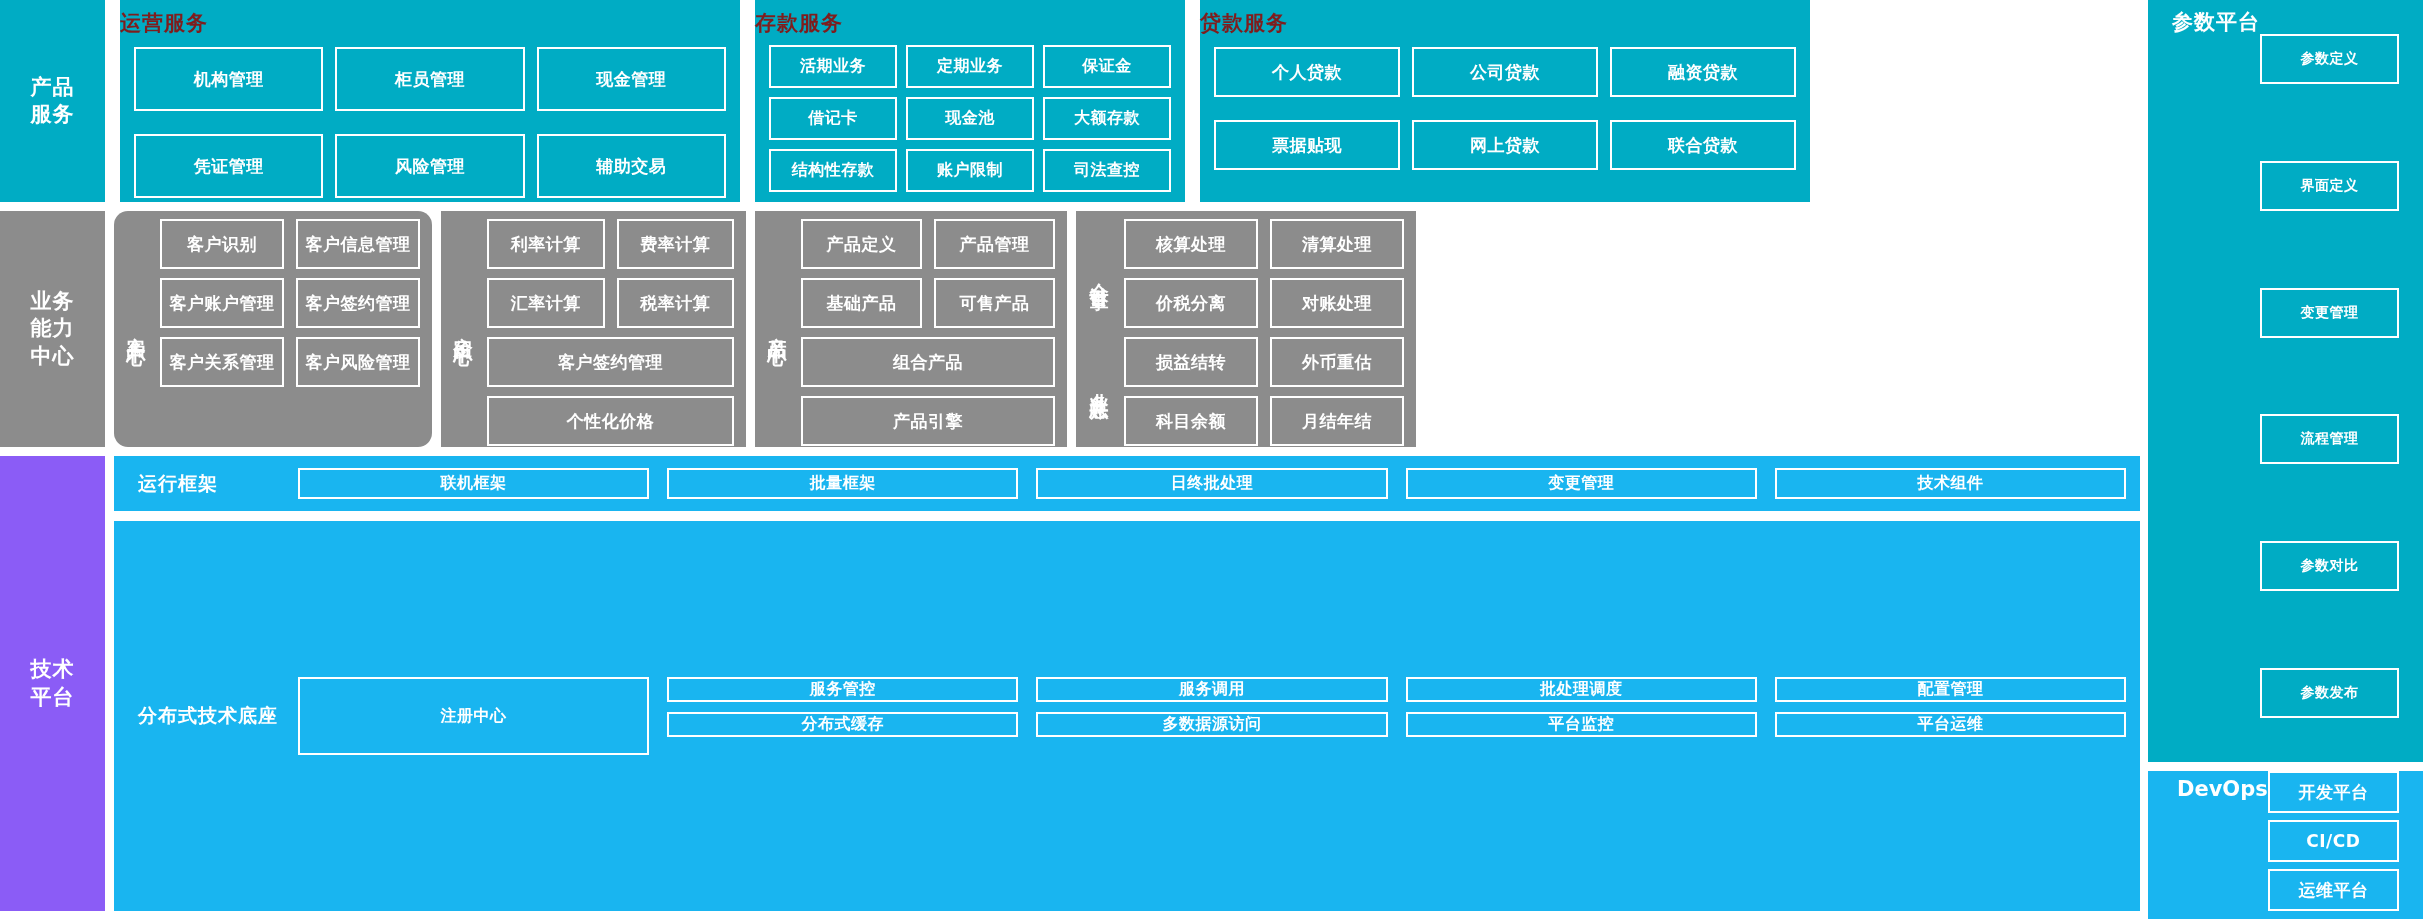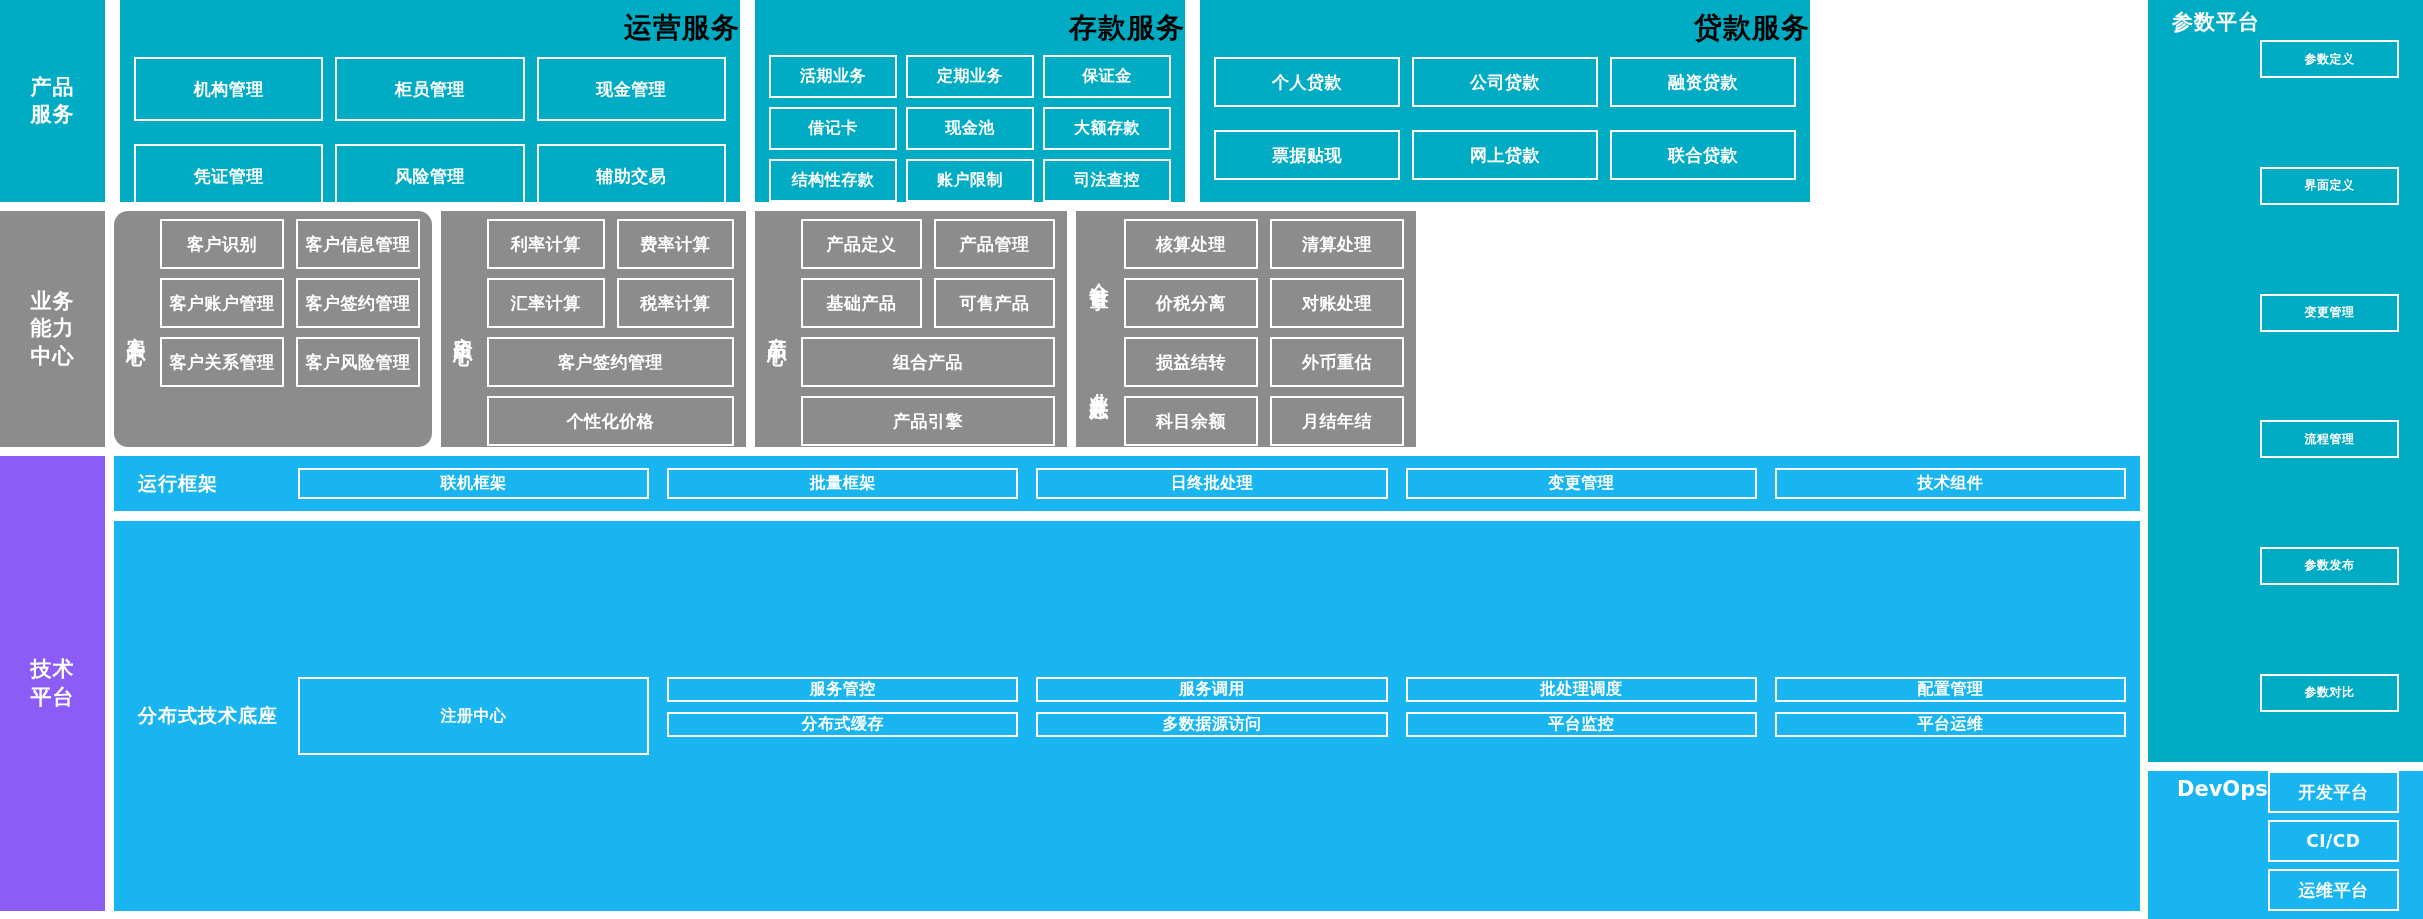--- a/index.html
+++ b/index.html
@@ -26,22 +26,22 @@
     text-align: center; letter-spacing: 1px;
   }
   .side-label.teal { background: #00ACC4; }
   .side-label.gray { background: #8C8C8C; }
   .side-label.blue { background: #8b5cf6; }
 
   .group-teal { background: #00ACC4; position: relative; }
   .group-gray { background: #8C8C8C; position: relative; }
 
   .group-title {
-    color: #000000; font-size: 28px; font-weight: bold;
-    text-align: right; padding-top: 9px; letter-spacing: 1px;
+    color: #7f1d1d; font-size: 21px; font-weight: bold;
+    text-align: left; padding-top: 9px; letter-spacing: 1px;
   }
 
   .cell {
     border: 2px solid #ffffff;
     color: #ffffff;
     display: flex; align-items: center; justify-content: center;
     font-size: 17px; font-weight: bold; letter-spacing: .5px;
     text-align: center;
   }
 
@@ -92,21 +92,21 @@
   .base-grid .reg { grid-row: span 2; }
   .base-grid .cell { height: 100%; font-size: 16px; }
   .base-col { display: flex; flex-direction: column; gap: 10px; }
   .base-col .cell { flex: 1; }
 
   
   .right-col { width: 275px; flex: 0 0 275px; display: flex; flex-direction: column; gap: 9px; }
   .param-box { background: #00ACC4; flex: 1; display: flex; flex-direction: row; padding: 0 24px 10px 24px; }
   .param-title { color: #fff; font-size: 21px; font-weight: bold; text-align: center; padding: 8px 0 6px; letter-spacing: 1px; }
   .param-items { flex: 1; display: flex; flex-direction: column; justify-content: space-around; gap: 8px; }
-  .param-items .cell { height: 38px; font-size: 12px; }
+  .param-items .cell { height: 50px; font-size: 14px; }
 
   .devops-box { background: #19B5F0; height: 148px; display: flex; flex-direction: row; padding: 0 24px 8px 29px; }
   .devops-title { color: #fff; font-size: 21px; font-weight: bold; text-align: center; padding: 6px 0 4px; }
   .devops-items { flex: 1; display: flex; flex-direction: column; gap: 7px; }
   .devops-items .cell { flex: 1; font-size: 17px; }
 </style>
 </head>
 <body>
 
 <div class="page">
@@ -303,22 +303,22 @@
   </div>
 
   <div class="right-col">
     <div class="param-box">
       <div class="param-title">参数平台</div>
       <div class="param-items">
         <div class="cell">参数定义</div>
         <div class="cell">界面定义</div>
         <div class="cell">变更管理</div>
         <div class="cell">流程管理</div>
+        <div class="cell">参数对比</div>
         <div class="cell">参数发布</div>
-        <div class="cell">参数对比</div>
       </div>
     </div>
 
     <div class="devops-box">
       <div class="devops-title">DevOps</div>
       <div class="devops-items">
         <div class="cell">开发平台</div>
         <div class="cell">CI/CD</div>
         <div class="cell">运维平台</div>
       </div>

